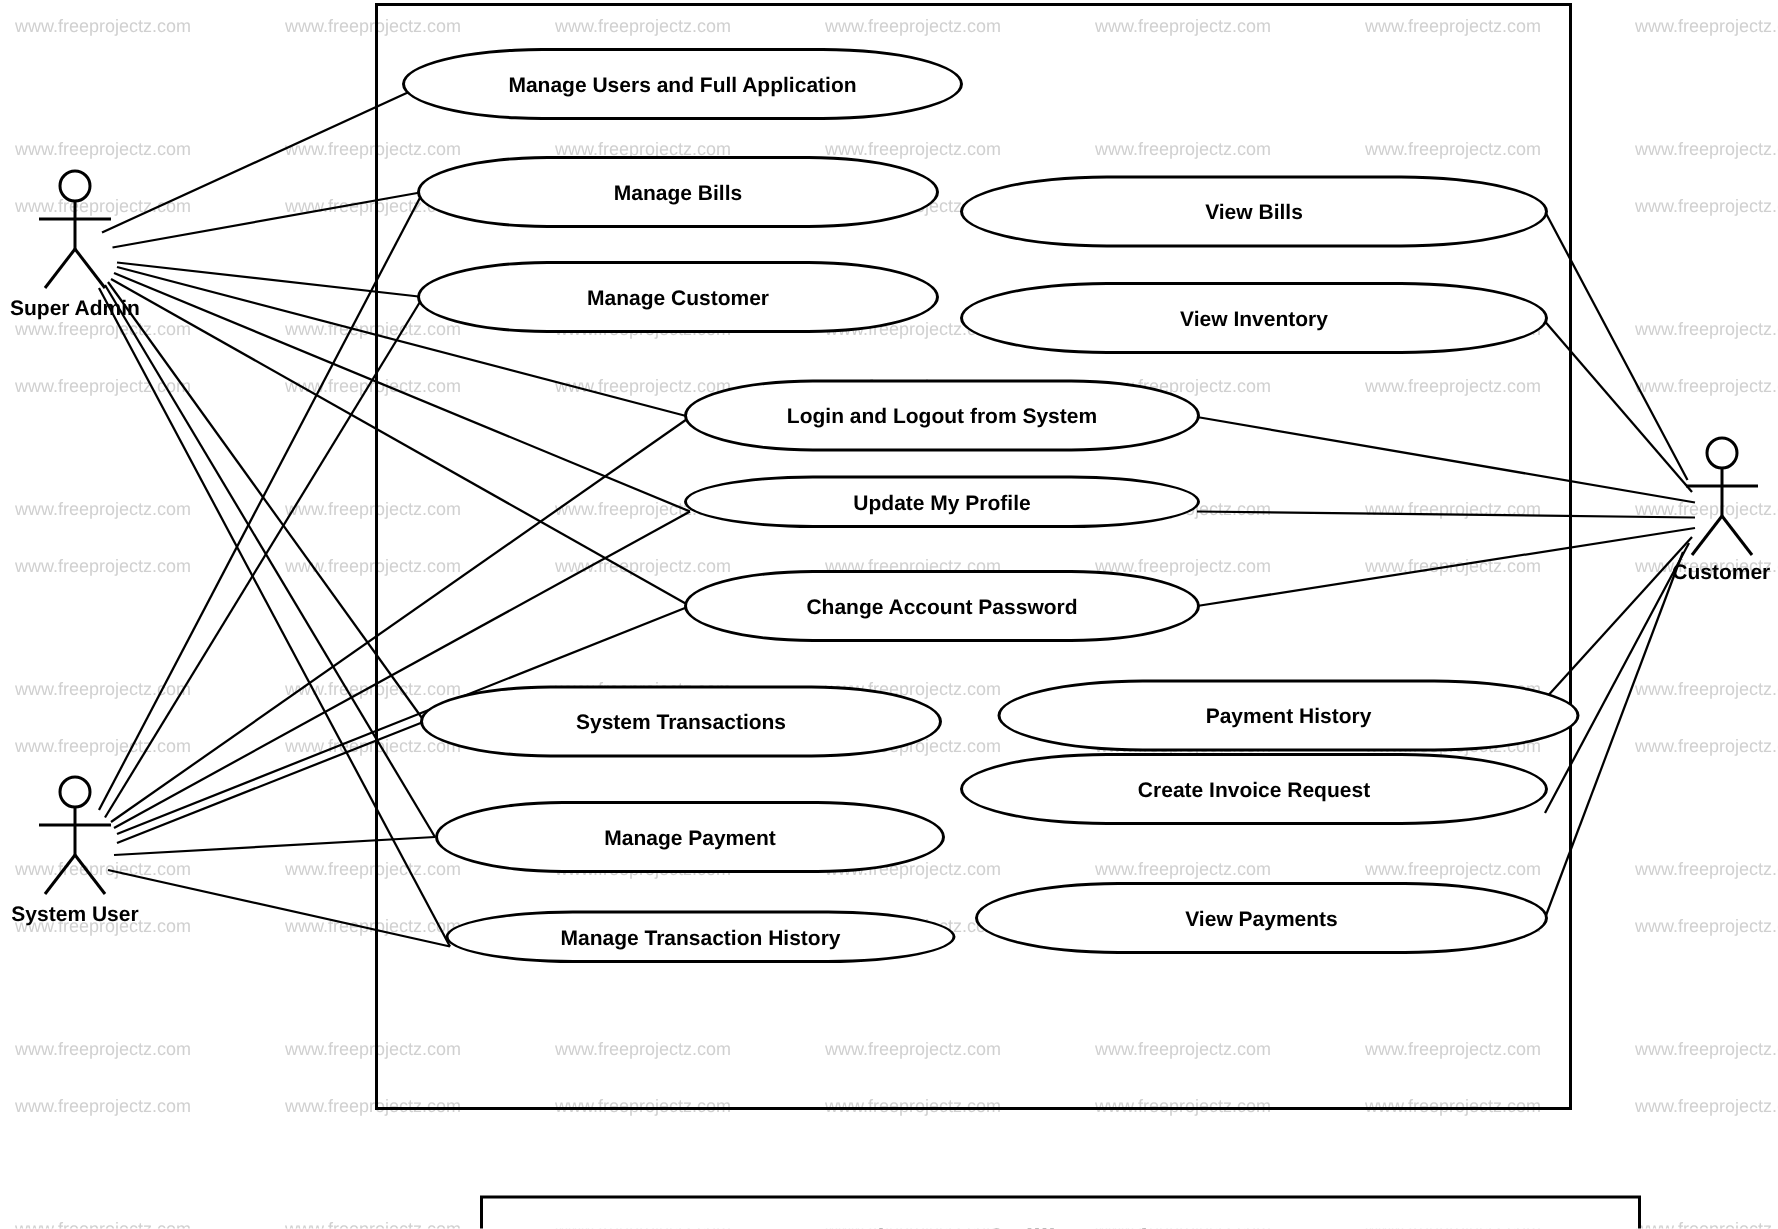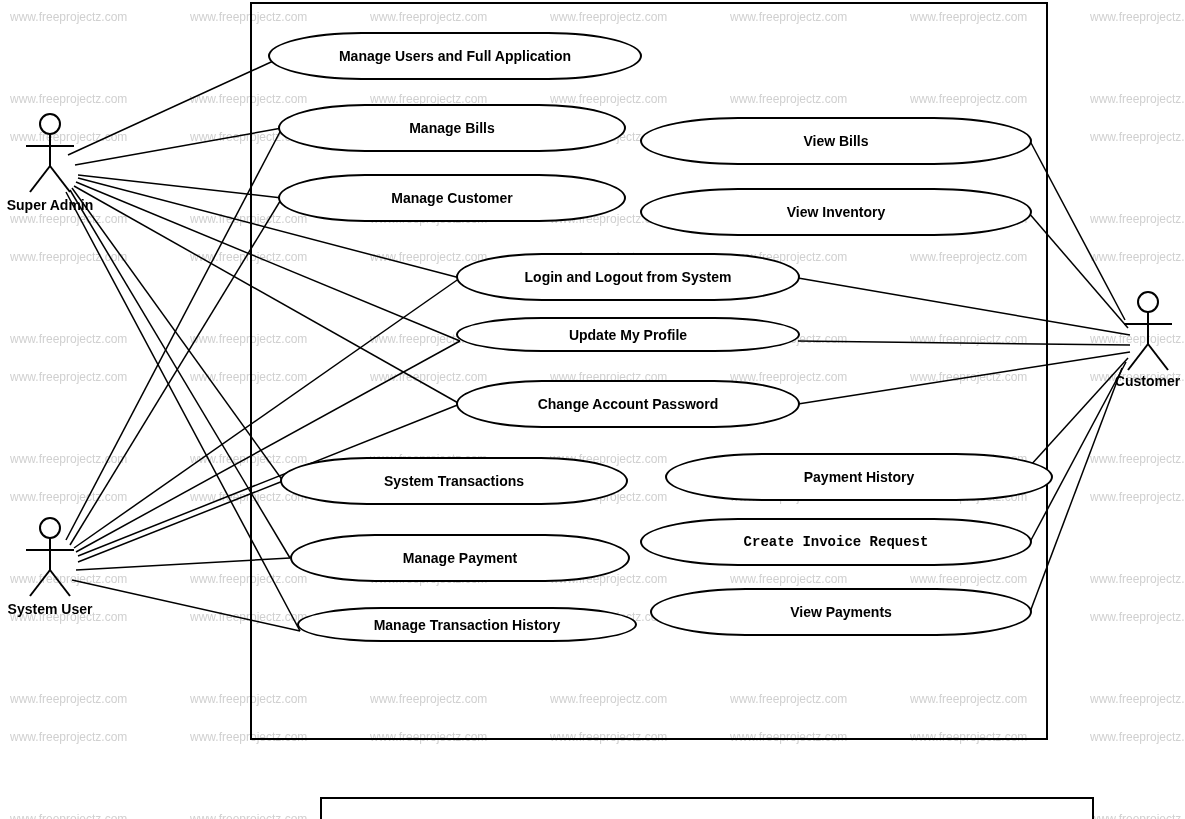--- a/index.html
+++ b/index.html
@@ -240,20 +240,20 @@
 <div class="usecase" style="left:640px; top:188px; width:392px; height:48px;">View Inventory</div>
 
 <div class="usecase" style="left:456px; top:253px; width:344px; height:48px;">Login and Logout from System</div>
 <div class="usecase" style="left:456px; top:317px; width:344px; height:35px;">Update My Profile</div>
 <div class="usecase" style="left:456px; top:380px; width:344px; height:48px;">Change Account Password</div>
 
 <div class="usecase" style="left:280px; top:457px; width:348px; height:48px;">System Transactions</div>
 <div class="usecase" style="left:665px; top:453px; width:388px; height:48px;text-align:center;">Payment History</div>
 
 <div class="usecase" style="left:290px; top:534px; width:340px; height:48px;">Manage Payment</div>
-<div class="usecase" style="left:640px; top:518px; width:392px; height:48px;font-family:Liberation Mono, monospace;">Create Invoice Request</div>
+<div class="usecase" style="left:640px; top:502px; width:392px; height:48px;">Create Invoice Request</div>
 
 <div class="usecase" style="left:297px; top:607px; width:340px; height:35px;">Manage Transaction History</div>
 <div class="usecase" style="left:650px; top:588px; width:382px; height:48px;">View Payments</div>
 
 <div class="caption-box" style="left:320px; top:757px; width:770px; height:54px;margin-top:40px;">
   <span>Usecase Diagram of Billing And Inventory System</span>
 </div>
 
 </body></html>

